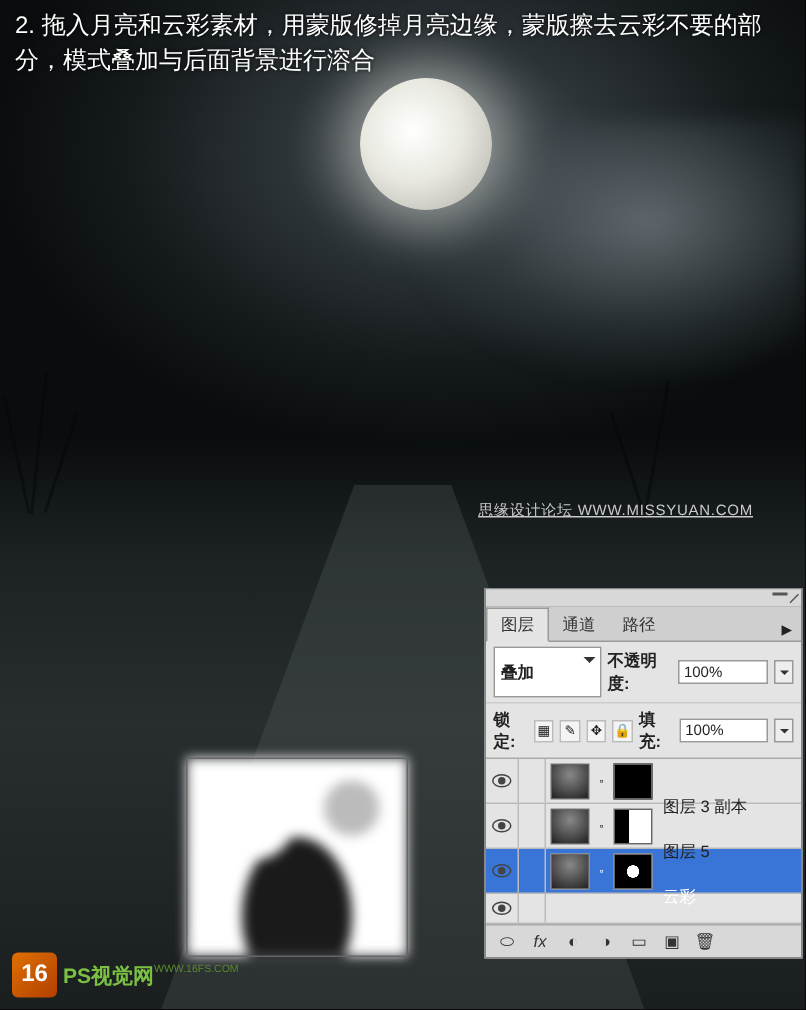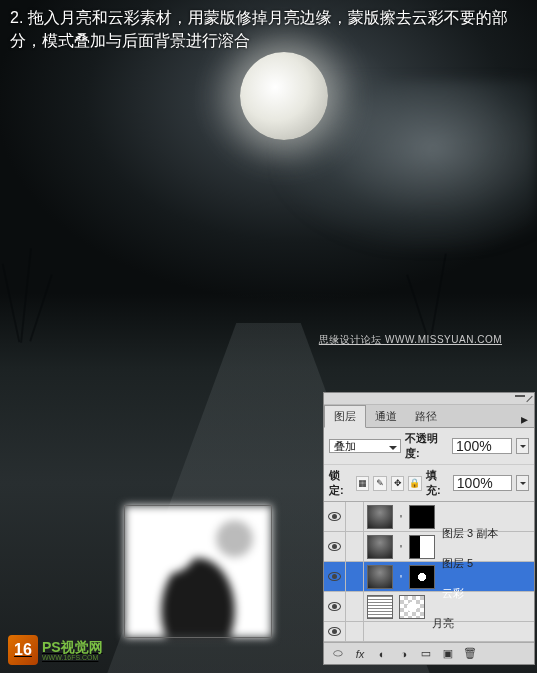--- a/index.html
+++ b/index.html
@@ -11,39 +11,39 @@
 .path { position: absolute; bottom: 0; left: 20%; right: 20%; height: 350px; background: linear-gradient(180deg, rgba(100,108,110,.25), rgba(70,76,78,.4)); clip-path: polygon(40% 0%, 60% 0%, 100% 100%, 0% 100%); }
 .tree { position: absolute; bottom: 330px; width: 70px; height: 100px; opacity: .5; }
 .tree-l { left: 0; }
 .tree-r { right: 60px; }
 .branch { position: absolute; bottom: 0; width: 2px; background: #05080a; }
 .top-credit { position: absolute; top: 3px; right: 6px; color: #f0f0ee; font-size: 11px; text-shadow: 0 0 2px #000; }
 .instructions { position: absolute; top: 6px; left: 10px; right: 10px; color: #fff; font-size: 16px; line-height: 1.45; text-shadow: 0 0 3px #000; font-family: "Microsoft YaHei", sans-serif; }
 .mid-wm { position: absolute; top: 333px; right: 35px; color: #c9c9c9; font-size: 10px; letter-spacing: .5px; text-decoration: underline; }
 .preview { position: absolute; bottom: 35px; left: 124px; width: 148px; height: 133px; background: #fff; border: 1px solid #888; background-image: radial-gradient(circle at 30% 30%, #fff 20%, transparent 21%), radial-gradient(ellipse at 50% 80%, #1a1a1a 35%, transparent 36%), radial-gradient(circle at 75% 25%, #bbb 12%, transparent 13%); filter: blur(4px); }
 .preview-wrap { position: absolute; bottom: 35px; left: 124px; width: 148px; height: 133px; border: 1px solid #666; }
-.logo { position: absolute; bottom: 8px; left: 8px; display: flex; align-items: center; gap: 4px; text-decoration: underline; }
+.logo { position: absolute; bottom: 8px; left: 8px; display: flex; align-items: center; gap: 4px; }
 .logo-badge { width: 30px; height: 30px; border-radius: 4px; background: linear-gradient(135deg, #e07000, #b04000); color: #fff; font-size: 16px; font-weight: bold; display: flex; align-items: center; justify-content: center; }
-.logo-txt { display: flex; flex-direction: column; line-height: 1; }
+.logo-txt { display: flex; flex-direction: row; line-height: 1; }
 .logo-txt .t { color: #7bc043; font-size: 14px; font-weight: bold; }
 .logo-txt .u { color: #5a8a30; font-size: 7px; }
 
 
 .panel { position: absolute; top: 392px; right: 2px; width: 212px; background: #e4e4e4; border: 1px solid #888; font-size: 11px; color: #222; }
 .panel-top { display: flex; justify-content: flex-end; gap: 4px; padding: 2px 4px; background: #d8d8d8; border-bottom: 1px solid #bbb; height: 12px; }
 .panel-top span { width: 10px; height: 2px; background: #555; cursor: pointer; }
 .tabs { display: flex; align-items: flex-end; background: #cfcfcf; border-bottom: 1px solid #999; }
 .tab { padding: 3px 9px; font-size: 11px; color: #333; cursor: pointer; }
 .tab.active { background: #e4e4e4; border: 1px solid #999; border-bottom: 1px solid #e4e4e4; margin-bottom: -1px; }
 .tabs .menu { margin-left: auto; padding: 0 6px; font-size: 14px; cursor: pointer; }
 .row { display: flex; align-items: center; gap: 4px; padding: 3px 5px; border-bottom: 1px solid #ccc; }
-.select { flex: 0 0 72px; height: 14px; border: 1px solid #999; background: #fff; display: flex; align-items: center; padding: 0 4px; font-size: 11px; position: relative; }
+.select { flex: 0 0 72px; height: 34px; border: 1px solid #999; background: #fff; display: flex; align-items: center; padding: 0 4px; font-size: 11px; position: relative; font-weight: bold; }
 .select::after { content: ""; position: absolute; right: 3px; top: 6px; border: 4px solid transparent; border-top-color: #333; }
 .lbl { font-size: 11px; font-weight: bold; }
-.pct { width: 66px; height: 16px; border: 1px solid #999; background: #fff; display: flex; align-items: center; padding: 0 3px; font-size: 14px; }
+.pct { width: 66px; height: 16px; border: 1px solid #999; background: #fff; display: flex; align-items: center; padding: 0 3px; font-size: 10px; }
 .pct-arr { width: 14px; height: 16px; border: 1px solid #999; background: #eee; display: flex; align-items: center; justify-content: center; }
 .pct-arr::after { content: ""; border: 3px solid transparent; border-top-color: #333; margin-top: 3px; }
 .lock-row { display: flex; align-items: center; gap: 4px; padding: 3px 5px; border-bottom: 1px solid #aaa; justify-content: center; }
 .lock-ico { width: 15px; height: 15px; border: 1px solid #bbb; background: #f4f4f4; display: flex; align-items: center; justify-content: center; font-size: 9px; }
 .layers { max-height: 160px; overflow: hidden; }
 .layer { display: flex; align-items: center; height: 30px; border-bottom: 1px solid #bbb; background: #e4e4e4; }
 .layer.sel { background: #3875d7; color: #fff; }
 .vis { width: 22px; height: 100%; border-right: 1px solid #bbb; display: flex; align-items: center; justify-content: center; }
 .eye { width: 13px; height: 9px; border: 1px solid #444; border-radius: 60%; position: relative; }
 .eye::after { content: ""; position: absolute; top: 1px; left: 3px; width: 5px; height: 5px; background: #444; border-radius: 50%; }
@@ -142,29 +142,20 @@
     <div class="layer sel">
       <div class="vis">
           <div class="eye"></div>
         </div>
       <div class="link"></div>
       <div class="thumb dark"></div>
       <div class="chain">⬞</div>
       <div class="mask mix2"></div>
       <span class="ly-name">云彩</span>
     </div>
-    <div class="layer">
-      <div class="vis">
-          <div class="eye"></div>
-        </div>
-      <div class="link"></div>
-      <div class="thumb lines"></div>
-      <div class="thumb moon-t"></div>
-      <span class="ly-name">月亮</span>
-    </div>
     <div class="layer" style="height:20px">
       <div class="vis">
           <div class="eye"></div>
         </div>
       <div class="link"></div>
     </div>
   </div>
   <div class="bottom-bar">
     <div class="b-ico">⬭</div>
     <div class="b-ico">

